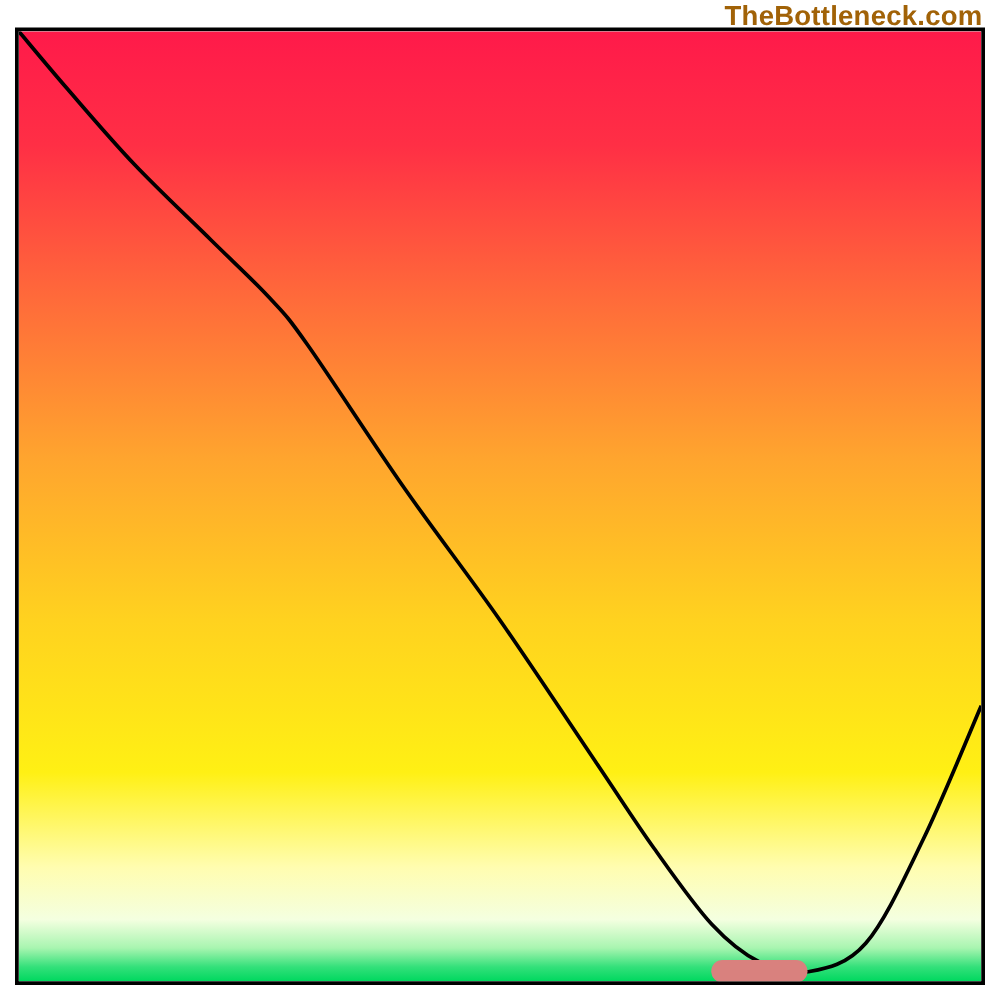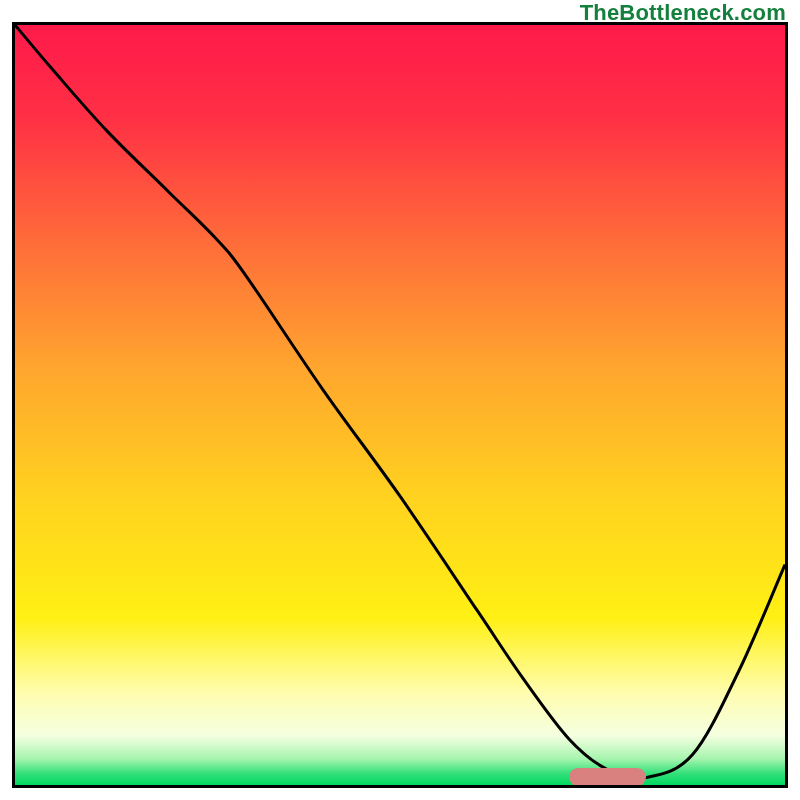--- a/index.html
+++ b/index.html
@@ -19,21 +19,21 @@
     border: 3px solid #000;
     box-sizing: border-box;
     overflow: hidden;
   }
   .watermark {
     position: absolute;
     top: 0;
     right: 14px;
     font-size: 22px;
     font-weight: bold;
-    color: #15803d;
+    color: #a16207;
     letter-spacing: 0.2px;
   }
   svg.gradient {
     position: absolute;
     left: 0;
     top: 0;
     width: 100%;
     height: 100%;
   }
   svg.curve {

